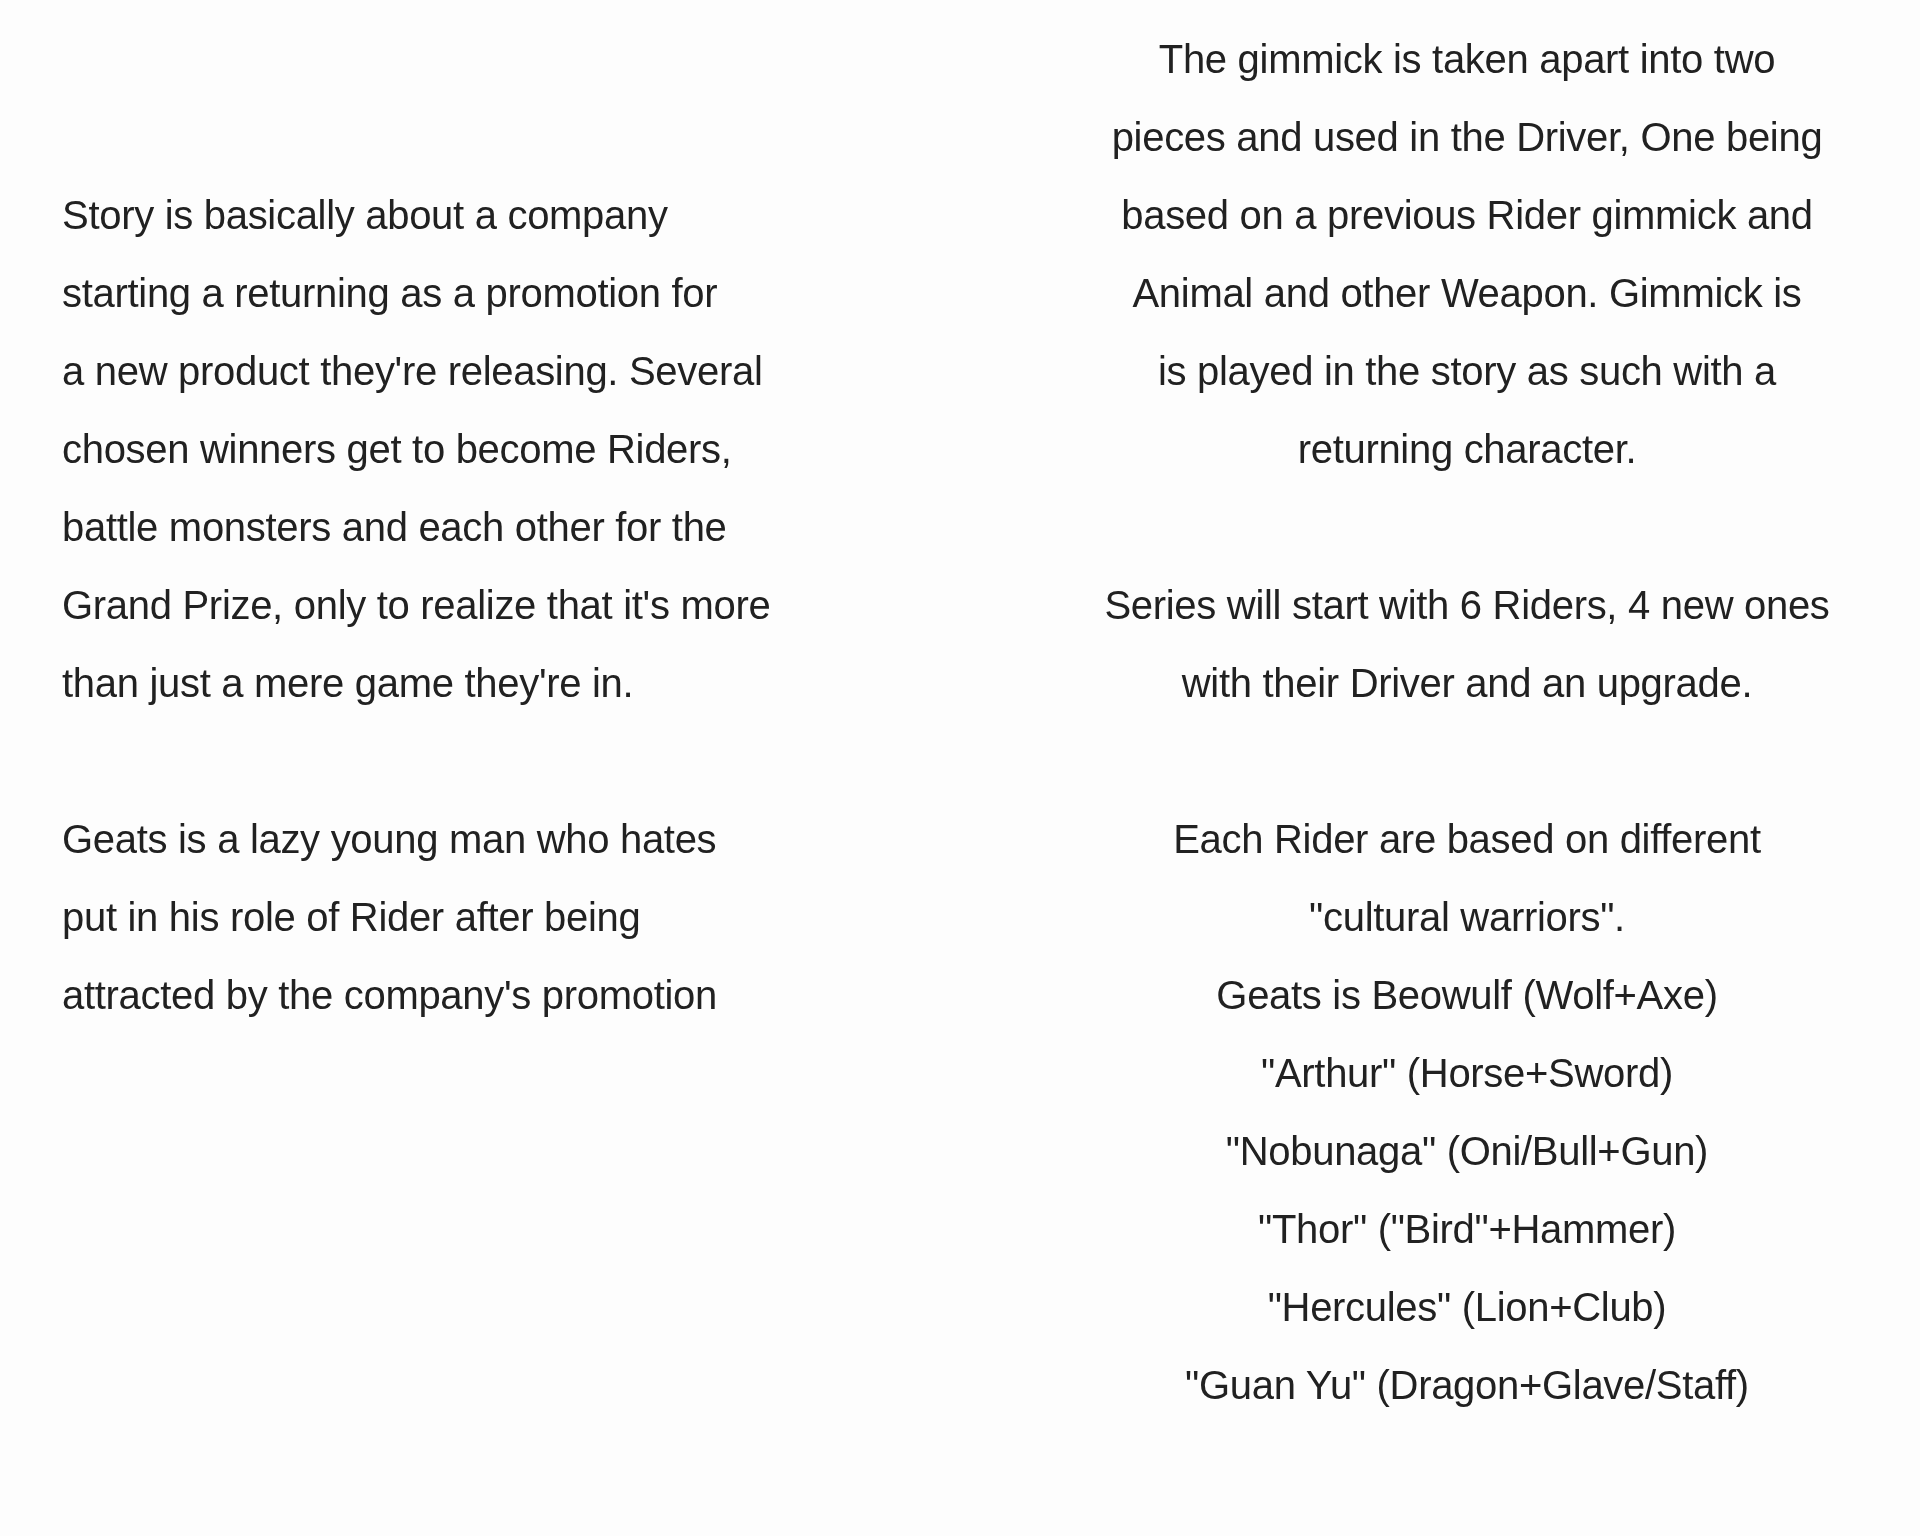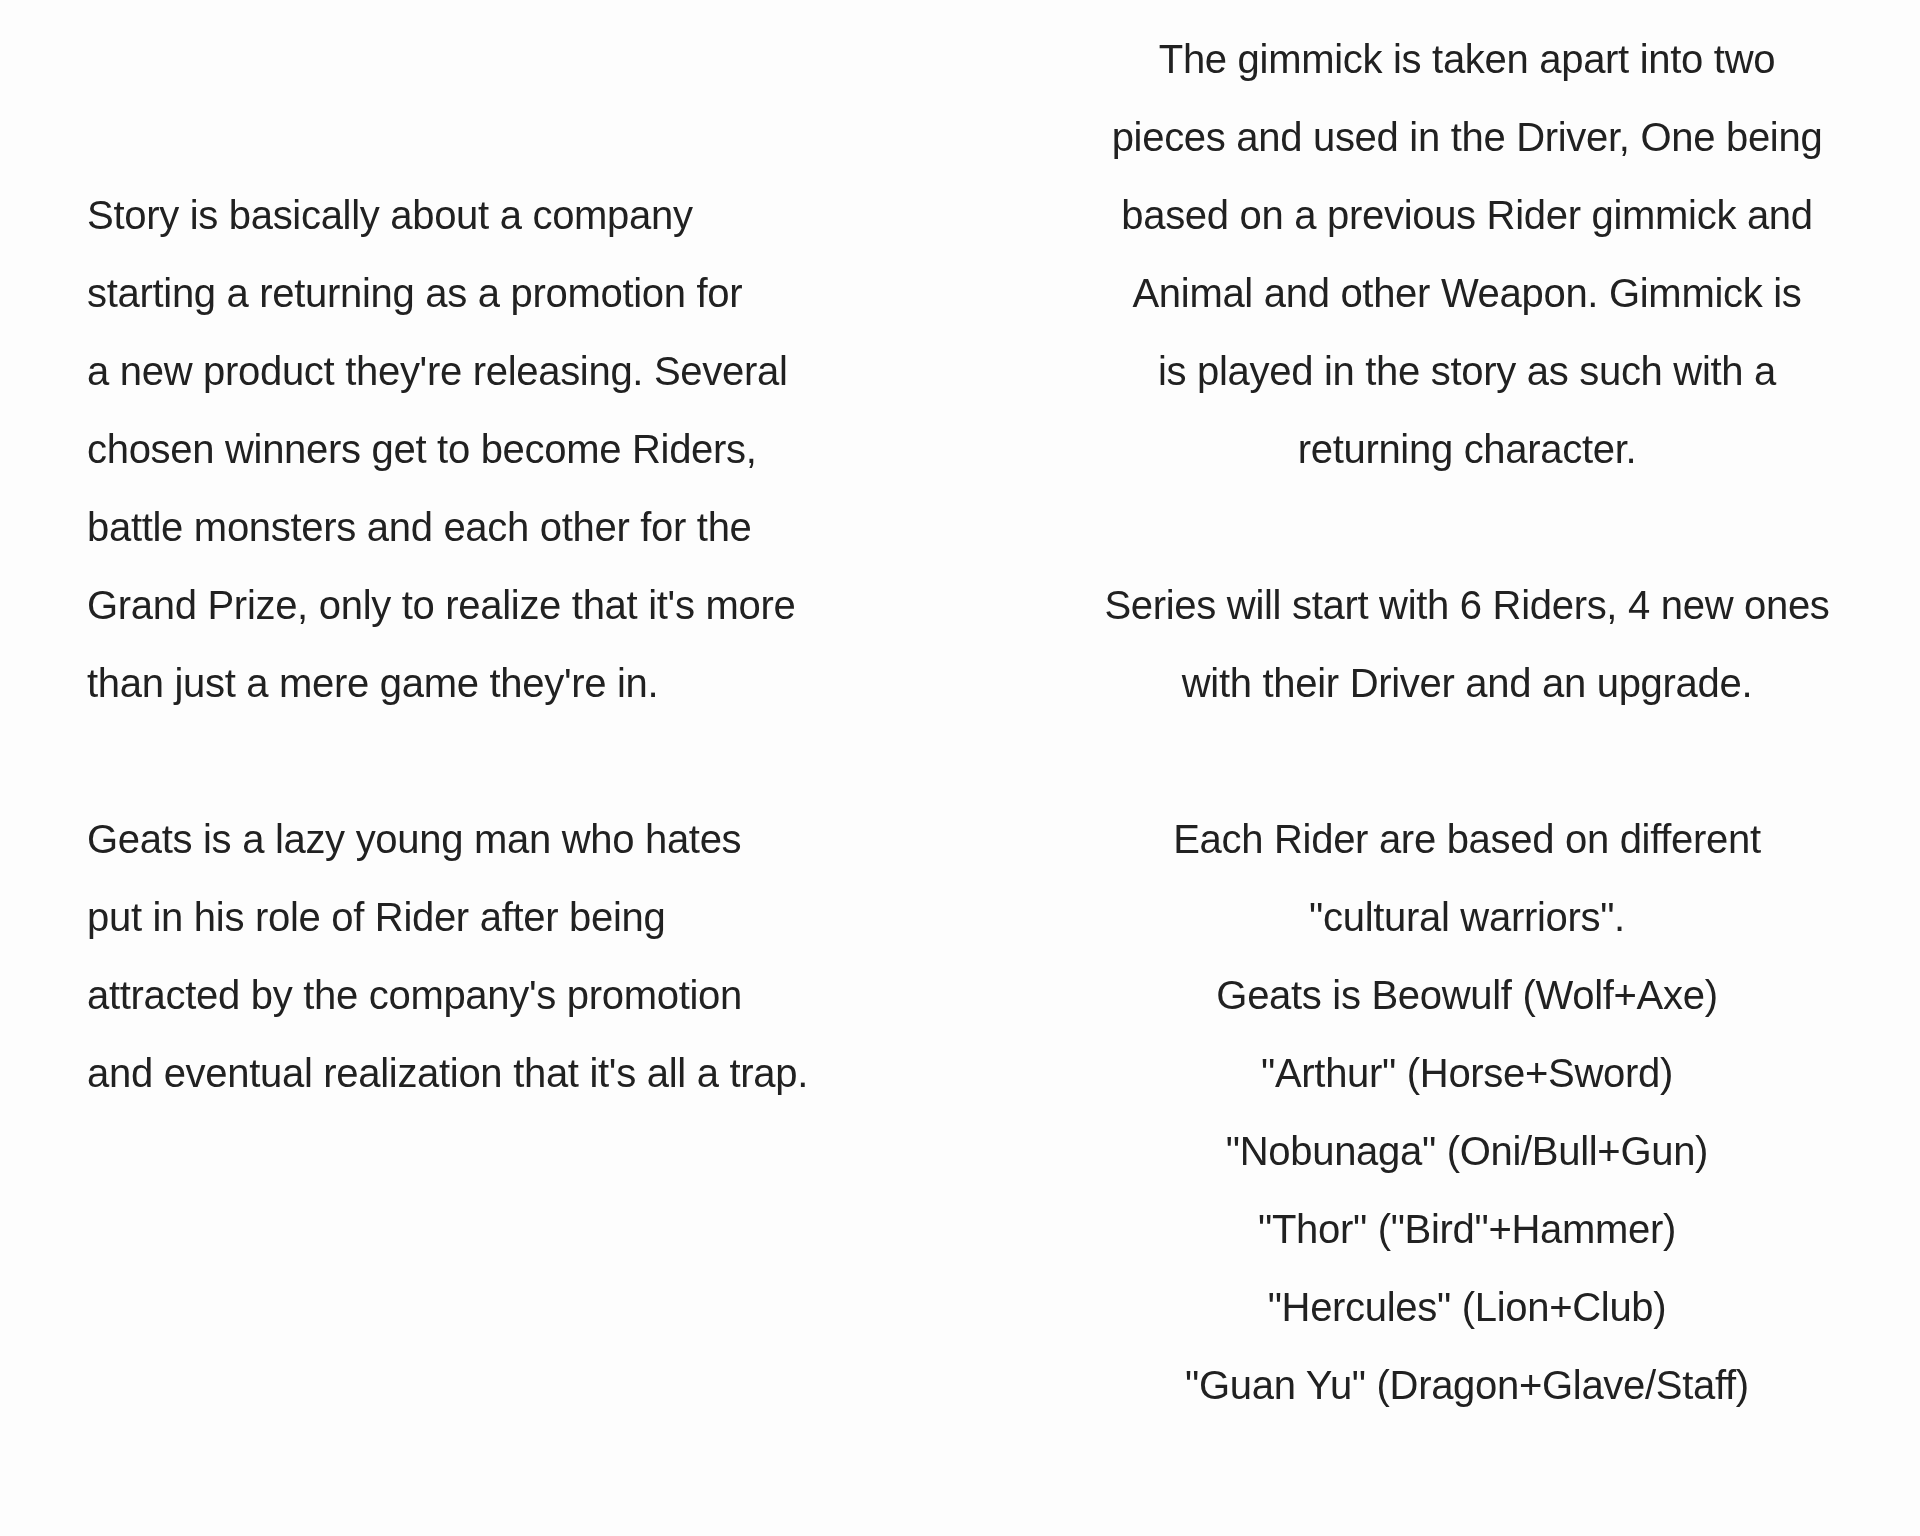--- a/index.html
+++ b/index.html
@@ -18,21 +18,20 @@
     width: 1920px;
     height: 1536px;
   }
   .column {
     position: absolute;
   }
   .col-left {
     left: 62px;
     top: 176px;
     width: 950px;
-    margin-left: 25px;
   }
   .col-right {
     left: 1022px;
     top: 20px;
     width: 890px;
     text-align: center;
   }
   .para {
     margin: 0 0 78px 0;
   }
@@ -60,21 +59,20 @@
       <div class="line">a new product they're releasing. Several</div>
       <div class="line">chosen winners get to become Riders,</div>
       <div class="line">battle monsters and each other for the</div>
       <div class="line">Grand Prize, only to realize that it's more</div>
       <div class="line">than just a mere game they're in.</div>
     </div>
     <div class="para">
       <div class="line">Geats is a lazy young man who hates</div>
       <div class="line">put in his role of Rider after being</div>
       <div class="line">attracted by the company's promotion</div>
-      <div class="line">and eventual realization that it's all a trap.</div>
     </div>
   </div>
 
   <div class="column col-right">
     <div class="para">
       <div class="line">The gimmick is taken apart into two</div>
       <div class="line">pieces and used in the Driver, One being</div>
       <div class="line">based on a previous Rider gimmick and</div>
       <div class="line">Animal and other Weapon. Gimmick is</div>
       <div class="line">is played in the story as such with a</div>

